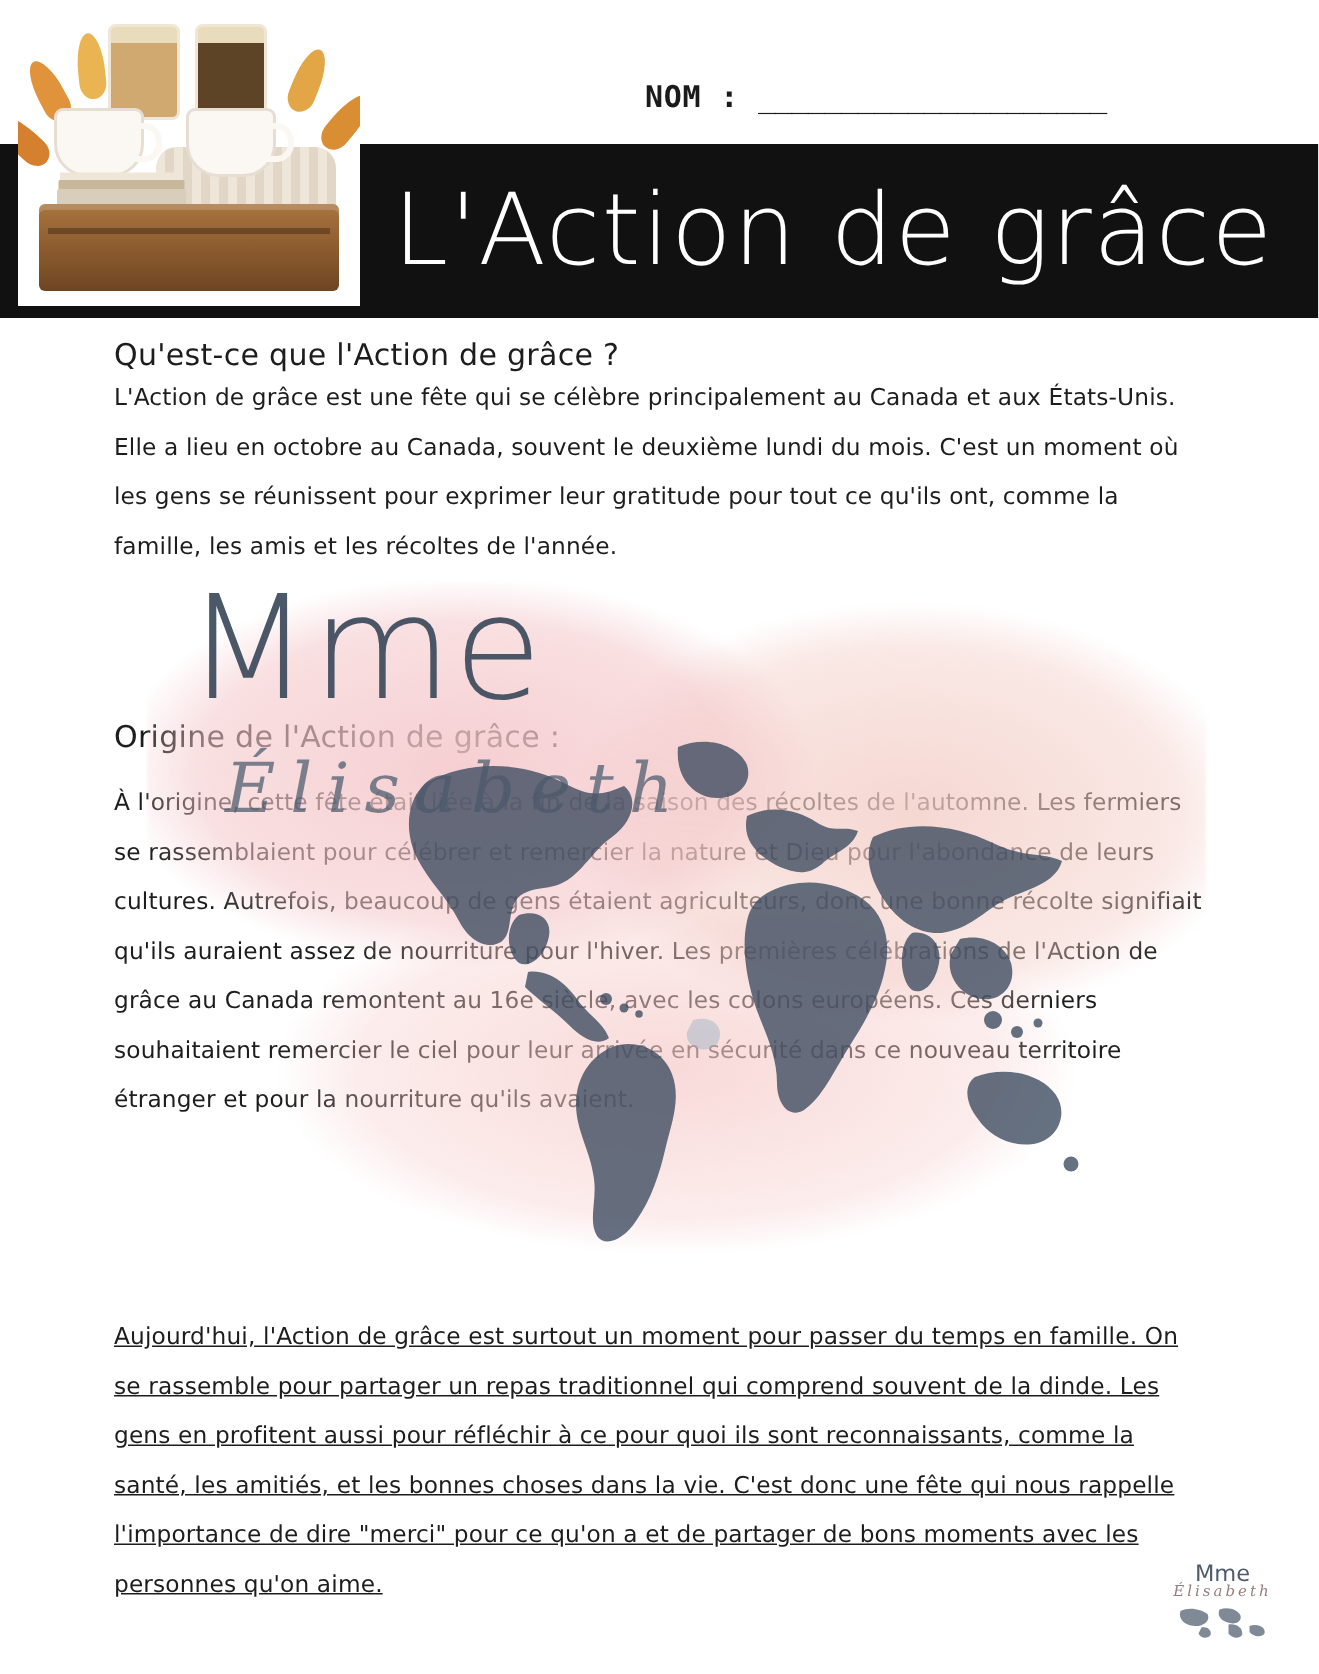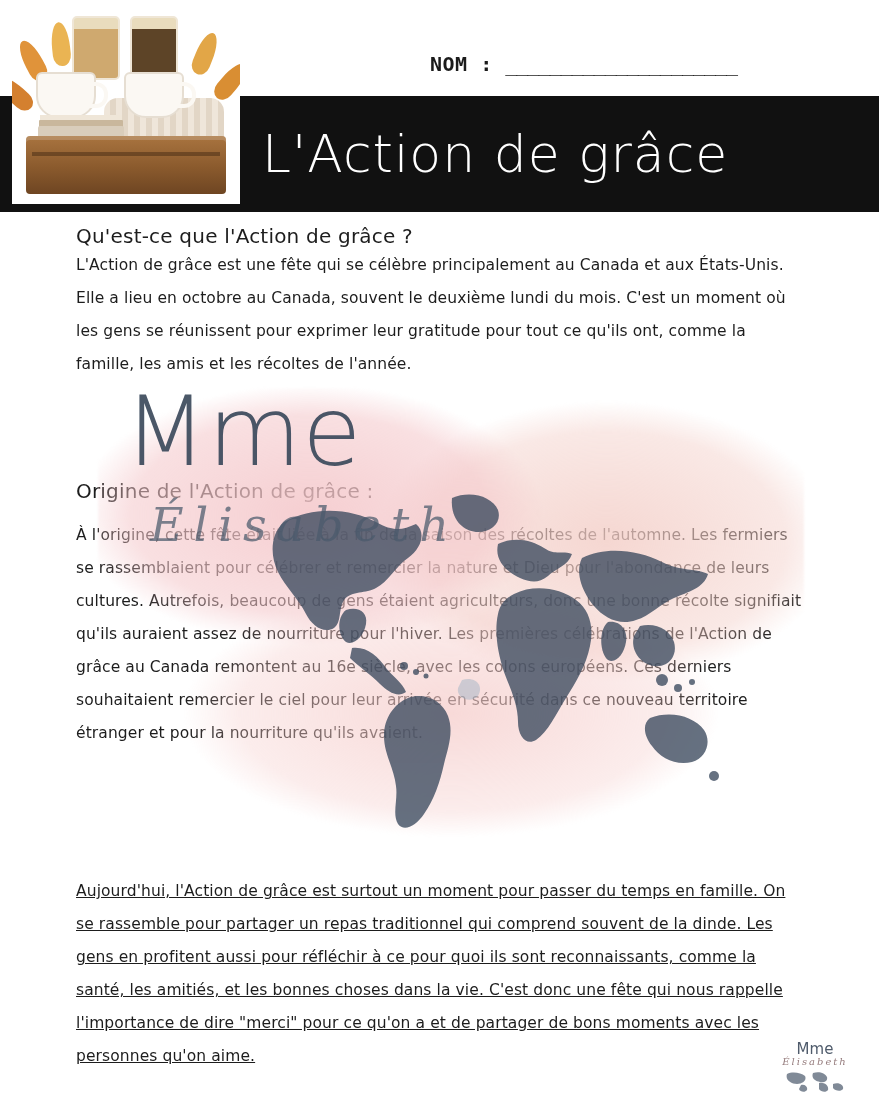--- a/index.html
+++ b/index.html
@@ -65,21 +65,21 @@
     background: #111111;
   }
   .title-main {
     position: absolute;
     top: 108px;
     left: 262px;
     width: 600px;
     height: 96px;
     color: #ffffff;
     font-family: "DejaVu Sans", sans-serif;
-    font-size: 52px;
+    font-size: 66px;
     font-weight: 300;
     letter-spacing: 1px;
     line-height: 92px;
     white-space: nowrap;
   }
 
   
   .photo {
     position: absolute;
     top: 8px;

